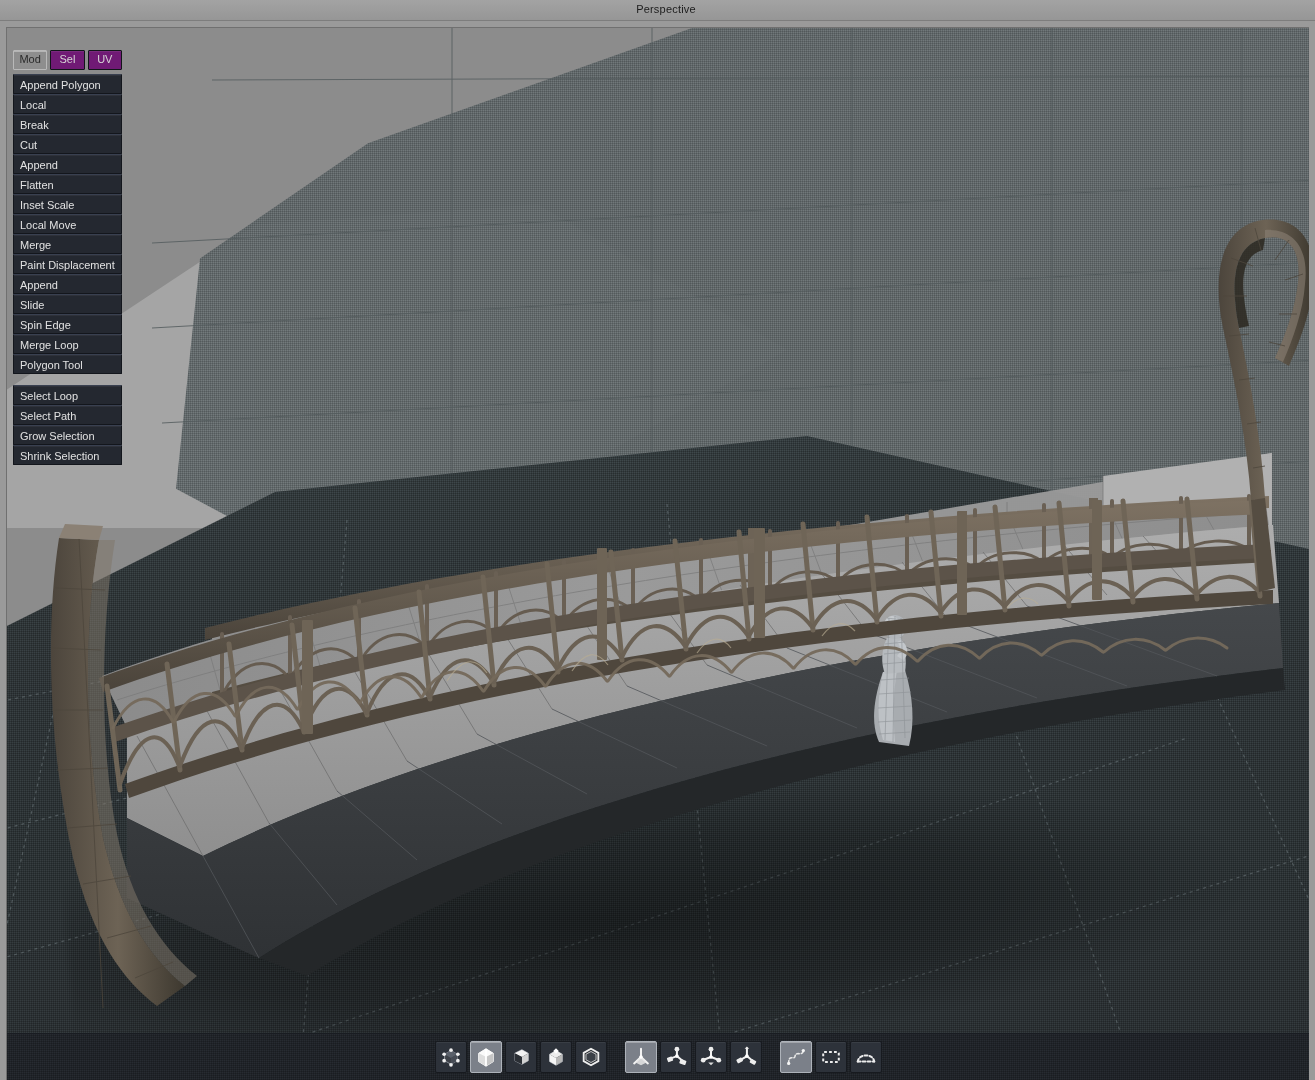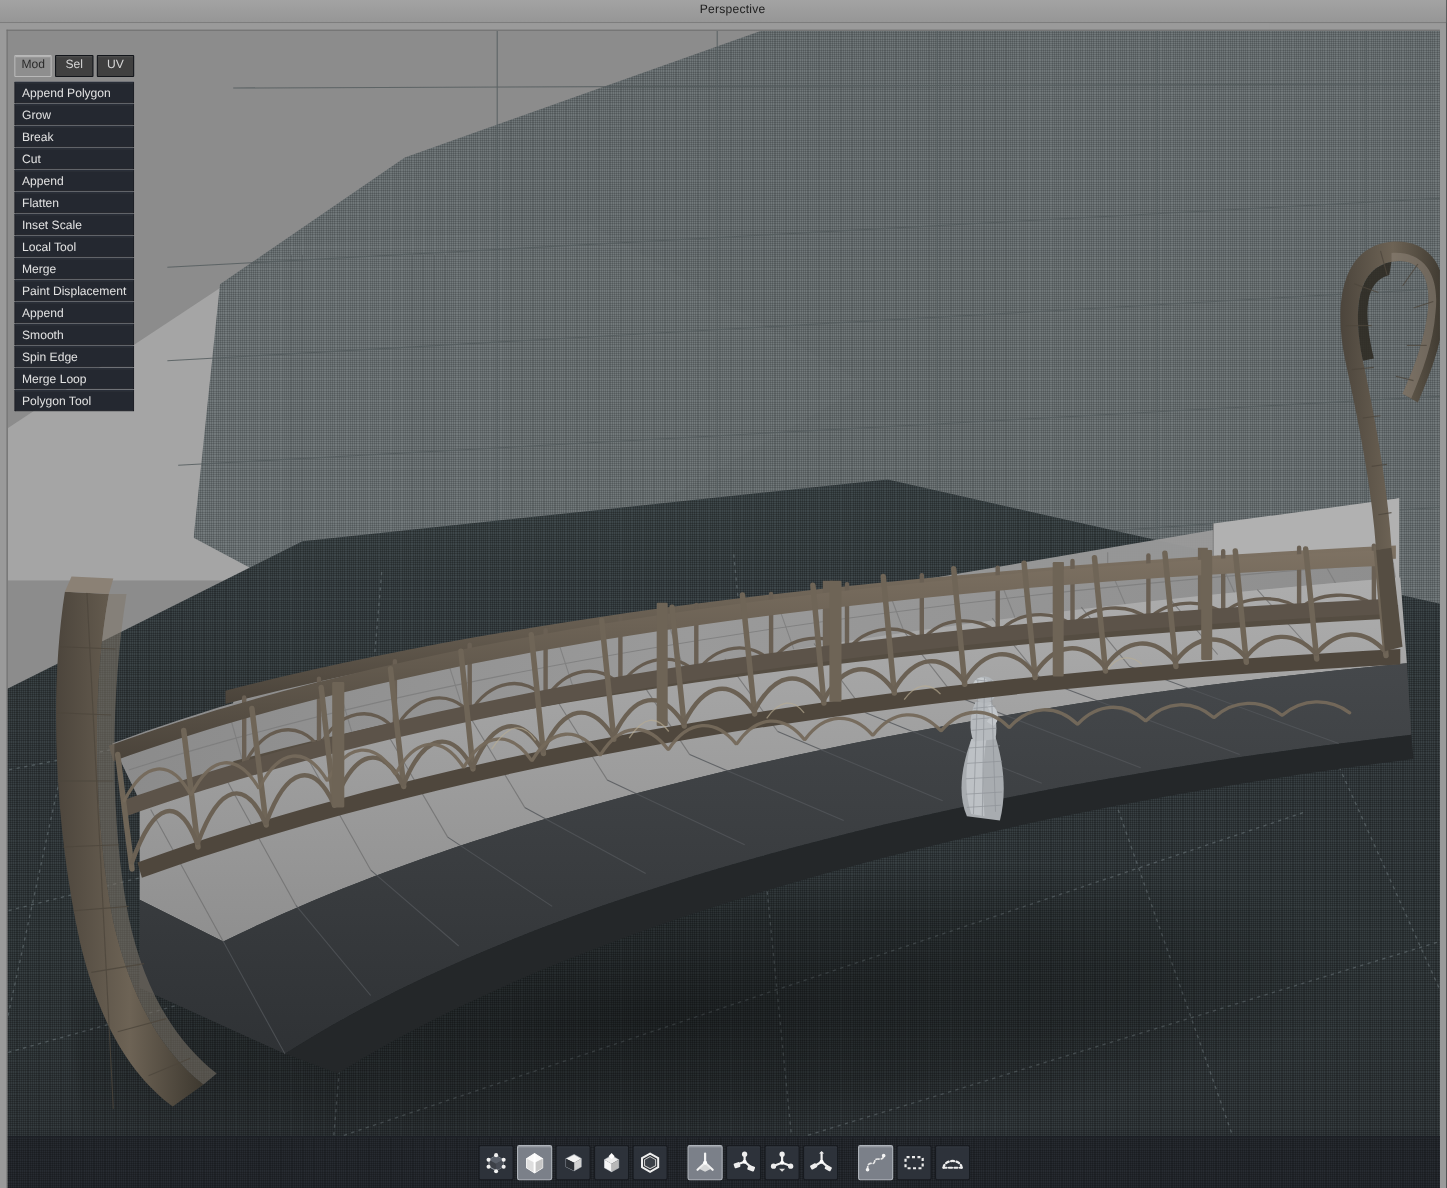--- a/index.html
+++ b/index.html
@@ -139,21 +139,21 @@
     width: 109px;
     z-index: 40;
     font-size: 11px;
     user-select: none;
   }
   .tabrow { display:flex; gap:3px; margin-bottom:4px; }
   .tab {
     flex: 1;
     text-align: center;
     padding: 3px 0 4px 0;
-    background: #404040;
+    background: #701a75;
     color: #d6d6d6;
     border: 1px solid #12151a;
     border-radius: 1px;
     box-shadow: inset 0 1px 0 rgba(255,255,255,.07);
     cursor: pointer;
     font-size: 11px;
     line-height: 11px;
   }
   .tab.active {
     background: #8e8e8e;
@@ -617,38 +617,44 @@
 
       <div id="toolmenu">
         <div class="tabrow">
           <div class="tab active">Mod</div>
           <div class="tab">Sel</div>
           <div class="tab">UV</div>
         </div>
 
         <div class="menu-group">
           <div class="menu-item">Append Polygon</div>
-          <div class="menu-item">Grow</div>
+          <div class="menu-item">Local</div>
           <div class="menu-item">Break</div>
           <div class="menu-item">Cut</div>
           <div class="menu-item">Append</div>
           <div class="menu-item">Flatten</div>
           <div class="menu-item">Inset Scale</div>
-          <div class="menu-item">Local Tool</div>
+          <div class="menu-item">Local Move</div>
           <div class="menu-item">Merge</div>
           <div class="menu-item">Paint Displacement</div>
           <div class="menu-item">Append</div>
-          <div class="menu-item">Smooth</div>
+          <div class="menu-item">Slide</div>
           <div class="menu-item">Spin Edge</div>
           <div class="menu-item">Merge Loop</div>
           <div class="menu-item">Polygon Tool</div>
         </div>
 
         <div class="group-gap"></div>
 
+        <div class="menu-group">
+          <div class="menu-item">Select Loop</div>
+          <div class="menu-item">Select Path</div>
+          <div class="menu-item">Grow Selection</div>
+          <div class="menu-item">Shrink Selection</div>
+        </div>
       </div>
 
       <div id="bottombar">
         <div class="tb-groups">
 
           <div class="tb-group">
             <div class="tb-btn">
               <svg width="22" height="22" viewBox="0 0 24 24">
                 <path d="M12 5 L19 9 L19 16 L12 20 L5 16 L5 9 Z" fill="#3d4148" stroke="#8e949c" stroke-width="1"></path>
                 <path d="M12 5 L19 9 L12 13 L5 9 Z" fill="#5a606a"></path>

